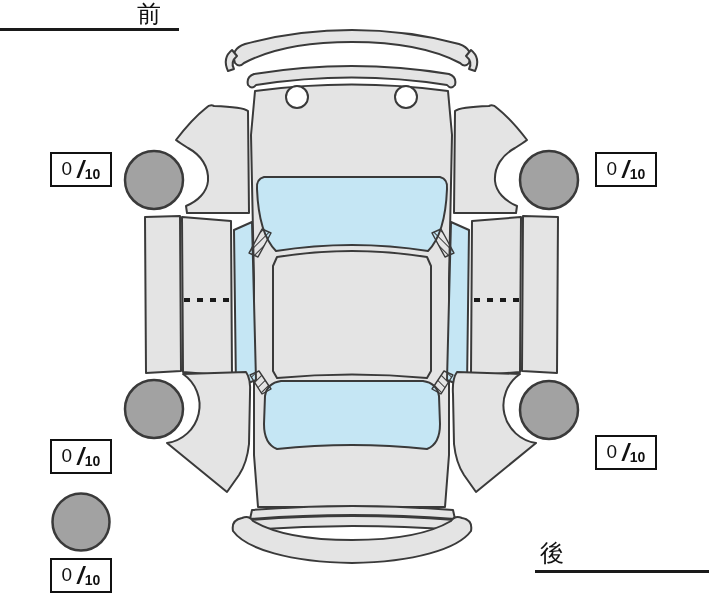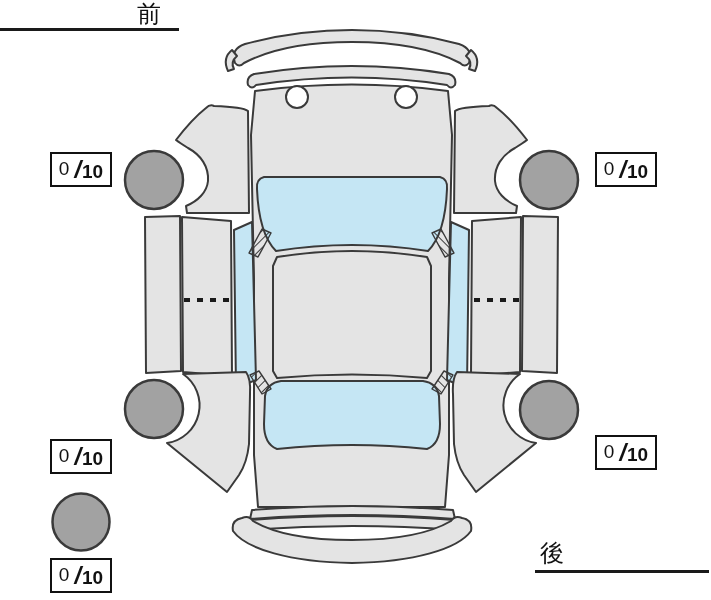--- a/index.html
+++ b/index.html
@@ -17,21 +17,21 @@
   .dotted{fill:none;stroke:var(--c-line);stroke-width:4;stroke-dasharray:6 7;}
   
   .tread-box{
     position:absolute;width:62px;height:35px;background:#fff;
     border:2px solid #111;box-sizing:border-box;
     display:flex;align-items:center;justify-content:center;
     color:#111;line-height:1;
   }
   .tv{font-size:19px;font-weight:400;margin-right:5px;transform:translateY(-1px);}
   .ts{font-size:24px;font-weight:700;font-style:italic;margin-right:1px;}
-  .tm{font-size:19px;font-weight:700;align-self:flex-end;margin-bottom:4px;text-align:right;}
+  .tm{font-size:14px;font-weight:700;align-self:flex-end;margin-bottom:4px;text-align:right;}
   
   .marker-text{position:absolute;font-size:24px;color:#111;line-height:1;}
   .marker-line{position:absolute;height:3px;background:var(--c-line);}
   #front-text{left:137px;top:2px;}
   #front-line{left:0;top:28px;width:179px;}
   #rear-text{left:540px;top:541px;}
   #rear-line{left:535px;top:570px;width:174px;}
 </style>
 </head>
 <body>

